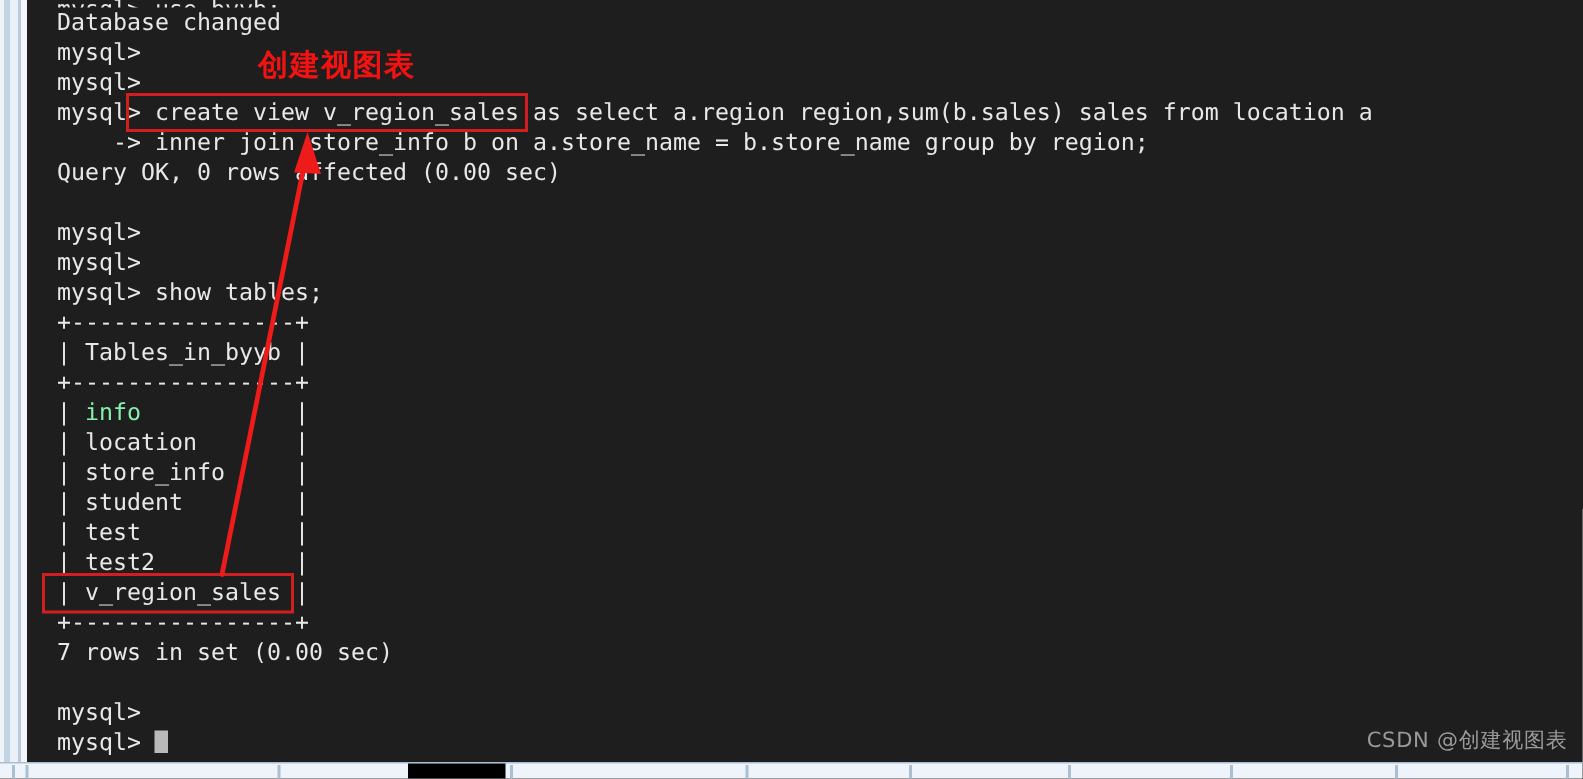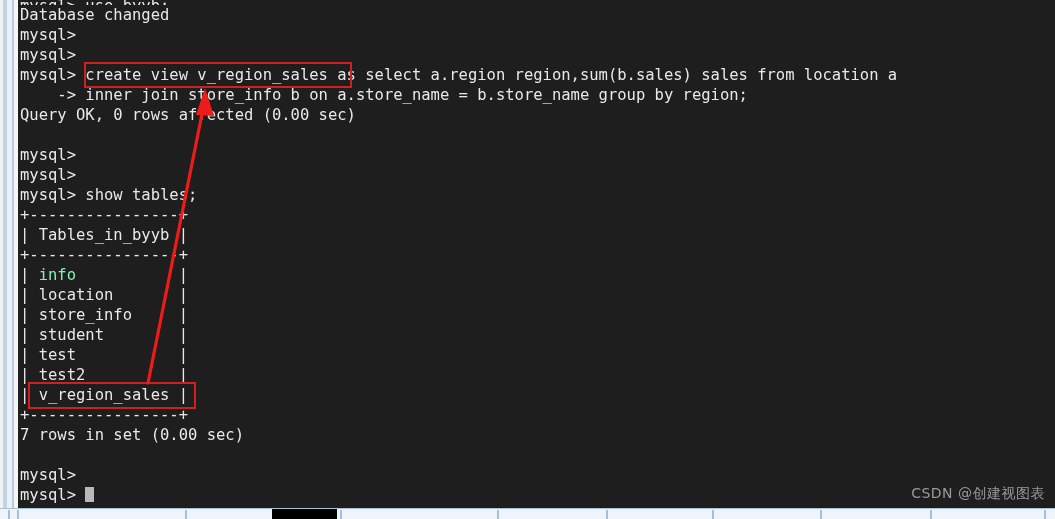--- a/index.html
+++ b/index.html
@@ -49,21 +49,21 @@
     white-space: pre;
     font-family: "DejaVu Sans Mono", "Liberation Mono", monospace;
     font-size: 15.5px;
     line-height: 20px;
     color: #e8e8e8;
     letter-spacing: 0px;
   }
   .term-lines .ln {
     display: block;
     height: 20px;
-    padding-left: 2px;
+    padding-left: 20px;
   }
   .cyan { color: #86efac; }
   .cursor {
     display: inline-block;
     width: 9px;
     height: 15px;
     background: #b9b9b9;
     vertical-align: -2px;
   }
 
@@ -135,20 +135,21 @@
   <div class="left-strip"></div>
 
   <div class="terminal">
     <div class="term-lines" id="term-lines"><span class="ln" style="height: 9px; overflow: hidden;">mysql&gt; use byyb;</span><span class="ln">Database changed</span><span class="ln">mysql&gt;</span><span class="ln">mysql&gt;</span><span class="ln">mysql&gt; create view v_region_sales as select a.region region,sum(b.sales) sales from location a</span><span class="ln">    -&gt; inner join store_info b on a.store_name = b.store_name group by region;</span><span class="ln">Query OK, 0 rows affected (0.00 sec)</span><span class="ln"></span><span class="ln">mysql&gt;</span><span class="ln">mysql&gt;</span><span class="ln">mysql&gt; show tables;</span><span class="ln">+----------------+</span><span class="ln">| Tables_in_byyb |</span><span class="ln">+----------------+</span><span class="ln">| <span class="cyan">info</span>           |</span><span class="ln">| location       |</span><span class="ln">| store_info     |</span><span class="ln">| student        |</span><span class="ln">| test           |</span><span class="ln">| test2          |</span><span class="ln">| v_region_sales |</span><span class="ln">+----------------+</span><span class="ln">7 rows in set (0.00 sec)</span><span class="ln"></span><span class="ln">mysql&gt;</span><span class="ln">mysql&gt; <span class="cursor"></span></span></div>
   </div>
 
   <div class="anno-box" style="left:84px; top:62px; width:268px; height:26px;"></div>
 
   <div class="anno-box" style="left:28px; top:382px; width:168px; height:27px;"></div>
 
+  <div class="anno-text" style="left:172px; top:30px;">创建视图表</div>
 
   <svg class="anno-arrow" viewBox="0 0 1055 519">
     <line x1="148" y1="383" x2="204" y2="104" stroke="#ee1b1b" stroke-width="3.2" stroke-linecap="round"></line>
     <polygon points="205,88 214,116 196,115" fill="#ee1b1b"></polygon>
   </svg>
 
   <div class="watermark">CSDN @创建视图表</div>
 
   <div class="taskbar">
     <div class="tb-div" style="left:8px;"></div>

